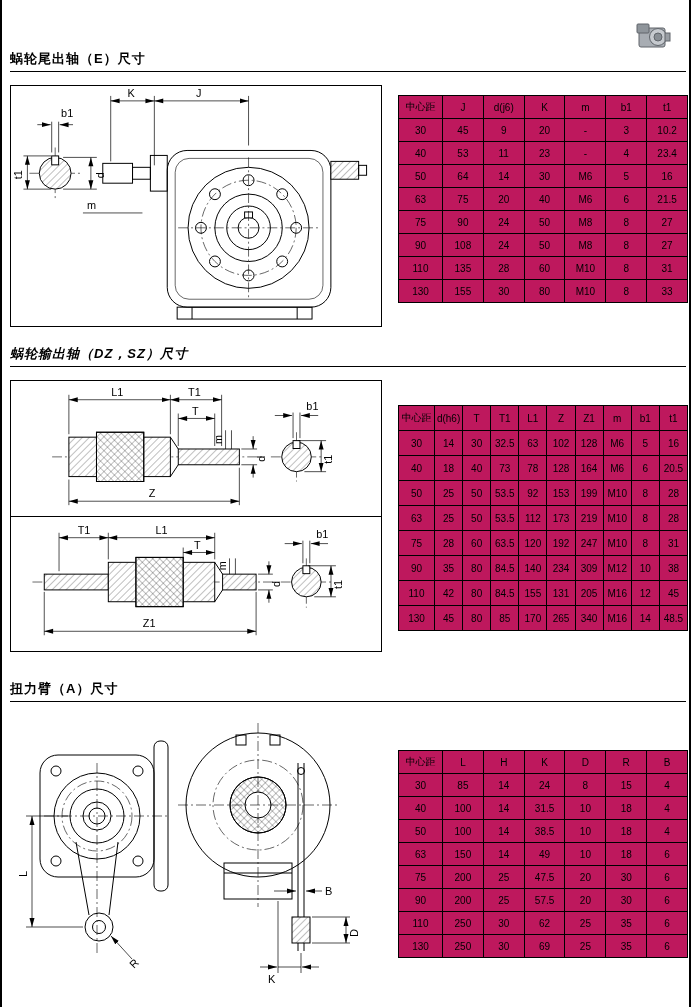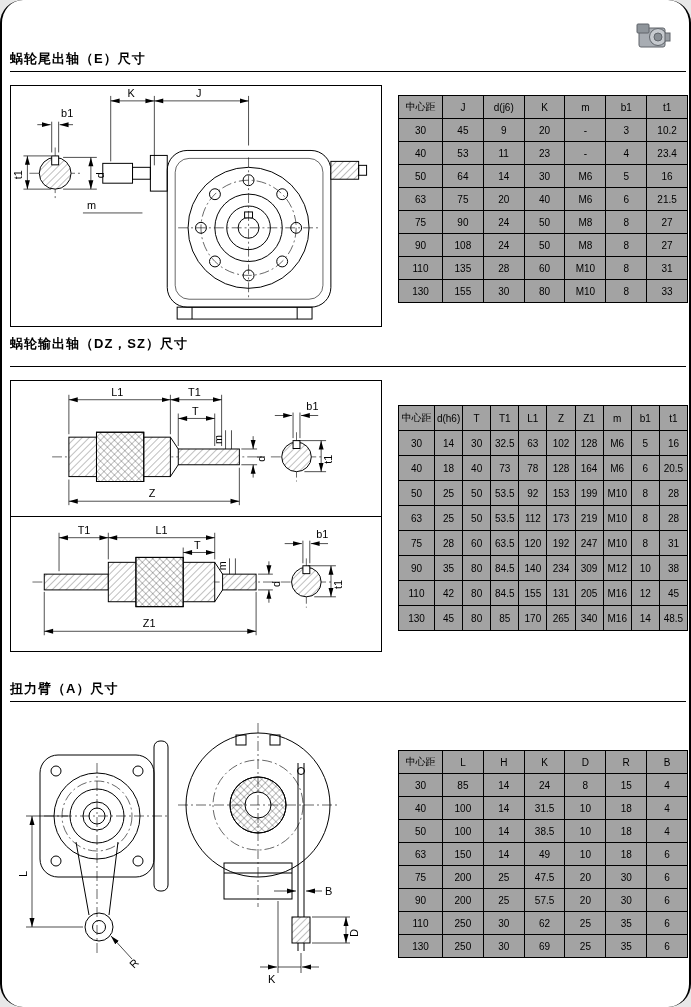--- a/index.html
+++ b/index.html
@@ -2,28 +2,27 @@
 <html><head>
 <meta charset="utf-8">
 <style>
   * { margin:0; padding:0; box-sizing:border-box; }
   html,body { background:#e8e8e8; }
   body { font-family:"Liberation Sans", sans-serif; color:#000; }
   .page {
     position:relative; width:691px; height:1007px; margin:0 auto;
     background:#ffffff; border-left:2px solid #000; border-right:2px solid #000;
     overflow:hidden;
-    border-radius:23px;
   }
   .logo { position:absolute; }
   .section-title { position:absolute; font-size:13px; font-weight:bold; letter-spacing:1px; }
   .rule { position:absolute; left:8px; width:676px; height:0; border-top:1px solid #000; }
   .drawing { position:absolute; background:#fff; }
   .bordered { border:1px solid #000; }
-  .data-table { position:absolute; border-collapse:collapse; table-layout:fixed; background:#a3a3a3; width:290px; }
+  .data-table { position:absolute; border-collapse:collapse; table-layout:fixed; background:#be185d; width:290px; }
   .data-table th, .data-table td {
     border:1px solid #000; font-size:10px; font-weight:normal;
     text-align:center; vertical-align:middle; padding:0; height:23px; overflow:hidden;
   }
   .data-table th:first-child { width:44px; }
   .t2 th, .t2 td { height:25px; }
   .t2 th:first-child { width:36px; }
   svg text { font-size:11px; fill:#000; font-family:"Liberation Sans", sans-serif; }
   .cl { stroke-dasharray:10 3 2 3; stroke-width:0.6; }
 </style>
@@ -213,21 +212,21 @@
           <td>155</td>
           <td>30</td>
           <td>80</td>
           <td>M10</td>
           <td>8</td>
           <td>33</td>
         </tr>
       </tbody>
     </table>
 
-  <h2 class="section-title" style="left:8px; top:335px;">蜗轮输出轴（DZ，SZ）尺寸</h2>
+  <h2 class="section-title" style="left:8px; top:345px;font-style:italic;">蜗轮输出轴（DZ，SZ）尺寸</h2>
   <div class="rule" style="top:366px;"></div>
 
   <div class="drawing bordered" style="left:8px; top:380px; width:372px; height:137px;">
     <svg viewBox="0 0 372 137" width="370" height="135">
       <defs>
         <marker id="m2e" markerWidth="10" markerHeight="7" refX="9" refY="3" orient="auto" markerUnits="userSpaceOnUse">
             <path d="M0,0.5L9,3L0,5.5Z" fill="#000"></path>
           </marker>
         <marker id="m2s" markerWidth="10" markerHeight="7" refX="0" refY="3" orient="auto" markerUnits="userSpaceOnUse">
             <path d="M9,0.5L0,3L9,5.5Z" fill="#000"></path>

